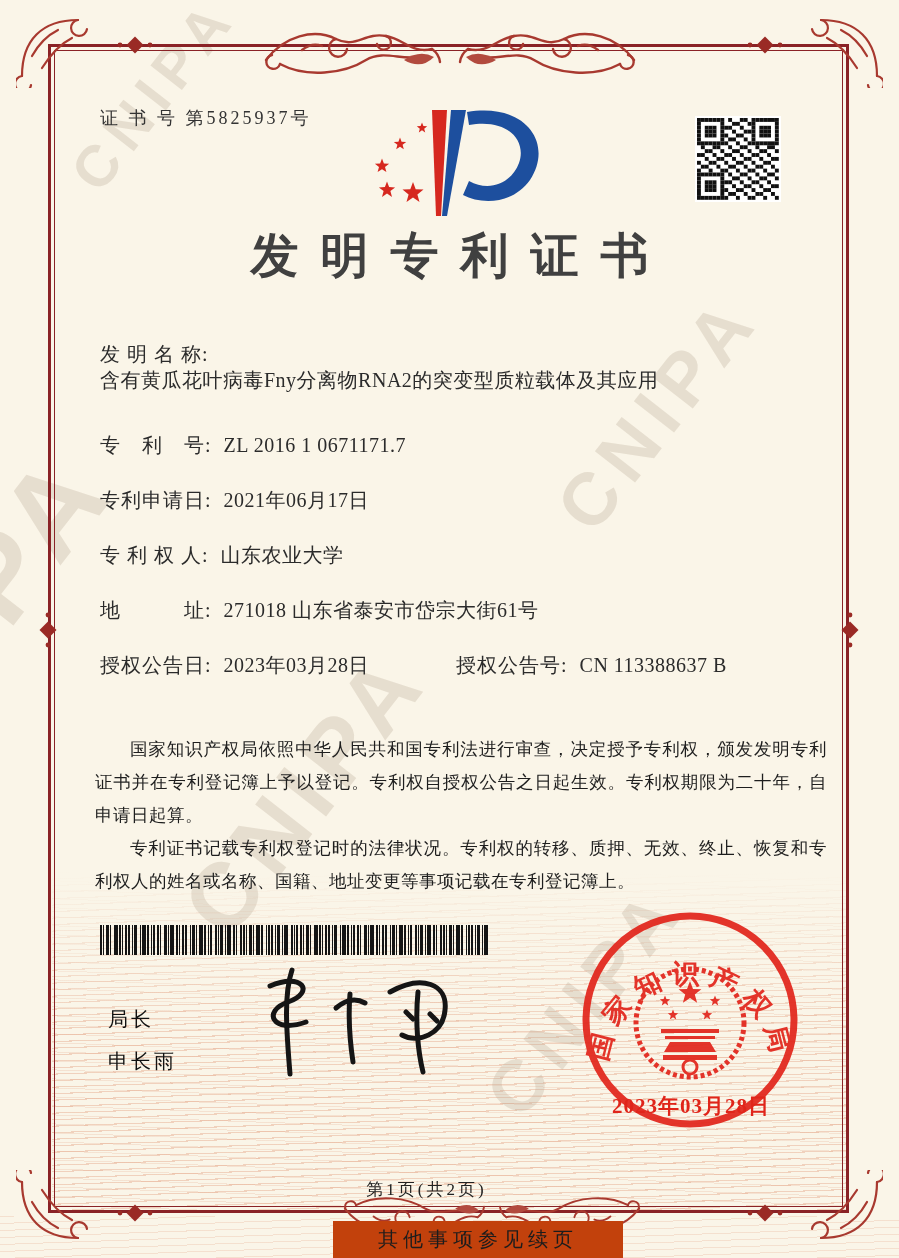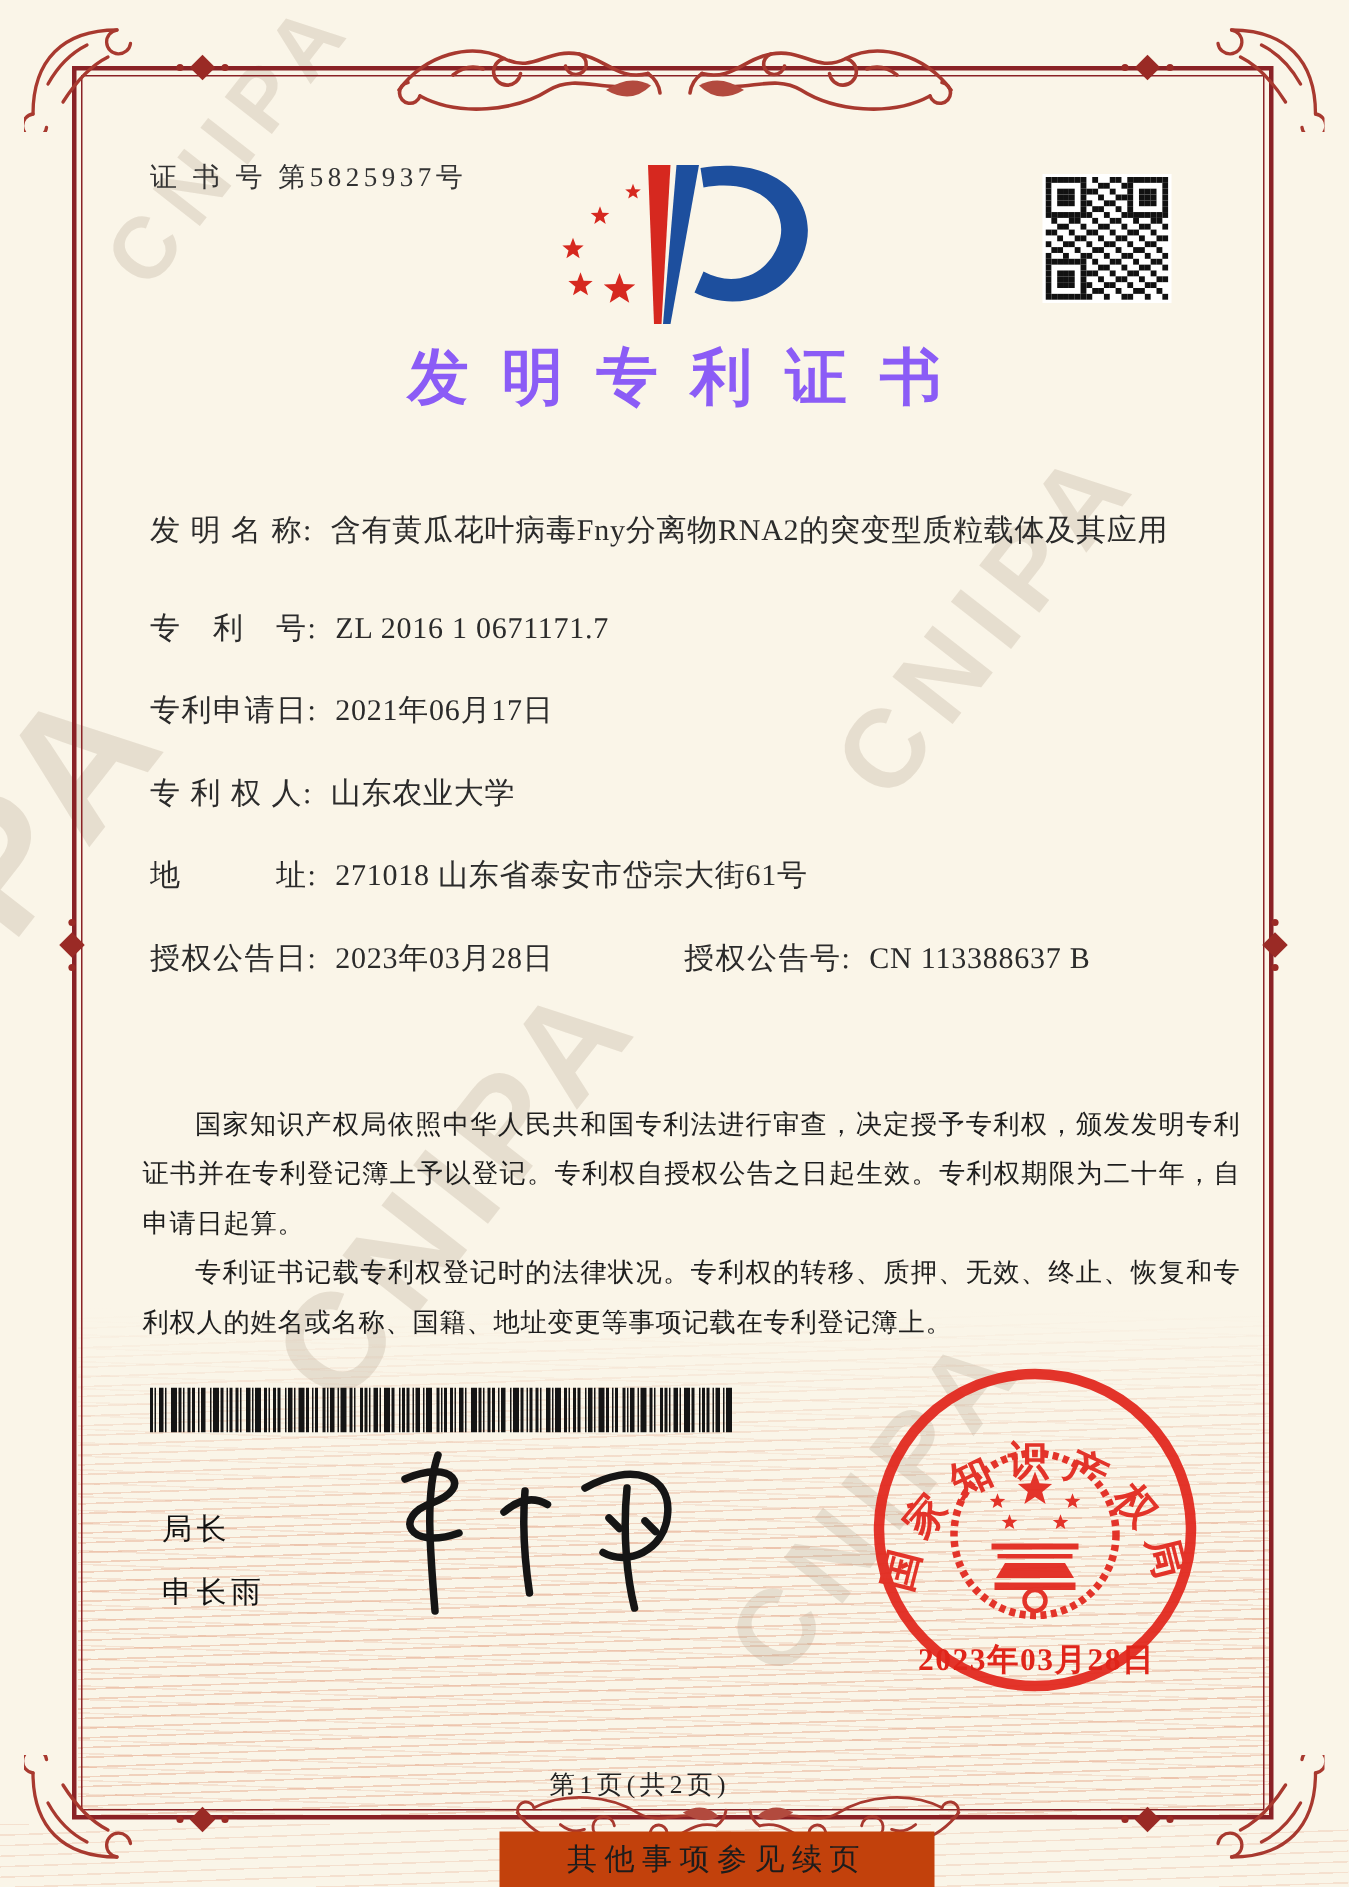--- a/index.html
+++ b/index.html
@@ -43,26 +43,26 @@
     position:absolute;left:3px;top:3px;right:3px;bottom:3px;
     border:1px solid #8a2226;
   }
   .orn{position:absolute;pointer-events:none;}
   
   .cert-no{position:absolute;left:100px;top:106px;font-size:18px;letter-spacing:3px;color:#333;}
   .logo{position:absolute;left:330px;top:100px;}
   .qr{position:absolute;left:695px;top:116px;width:82px;height:82px;background:#fff;padding:2px;}
   .title{
     position:absolute;left:0;top:224px;width:100%;text-align:center;
-    font-size:41px;font-weight:bold;letter-spacing:22px;text-indent:22px;color:#8b5cf6;
+    font-size:48px;font-weight:bold;letter-spacing:22px;text-indent:22px;color:#404040;
   }
   
   .fields{position:absolute;left:100px;top:341px;right:70px;font-size:20px;color:#2b2b2b;}
   .frow{display:flex;align-items:flex-start;line-height:26px;margin-bottom:29px;}
-  .frow.first{margin-bottom:39px;}
+  .frow.first{margin-bottom:39px;flex-direction:column;}
   .flabel{white-space:pre;flex:0 0 auto;margin-right:12px;letter-spacing:1px;}
   .fvalue{letter-spacing:.5px;}
   .fpair{display:flex;}
   .fpair.left{width:356px;flex:0 0 auto;}
   
   .paras{position:absolute;left:95px;right:72px;top:733px;font-size:17.5px;line-height:33px;color:#1e1e1e;text-align:justify;}
   .paras p{margin:0;text-indent:2em;letter-spacing:.5px;}
   
   .barcode{position:absolute;left:100px;top:925px;}
   .sig-title{position:absolute;left:108px;top:1006px;font-size:20px;font-family:"Liberation Sans","DejaVu Sans",sans-serif;letter-spacing:3px;color:#111;}

